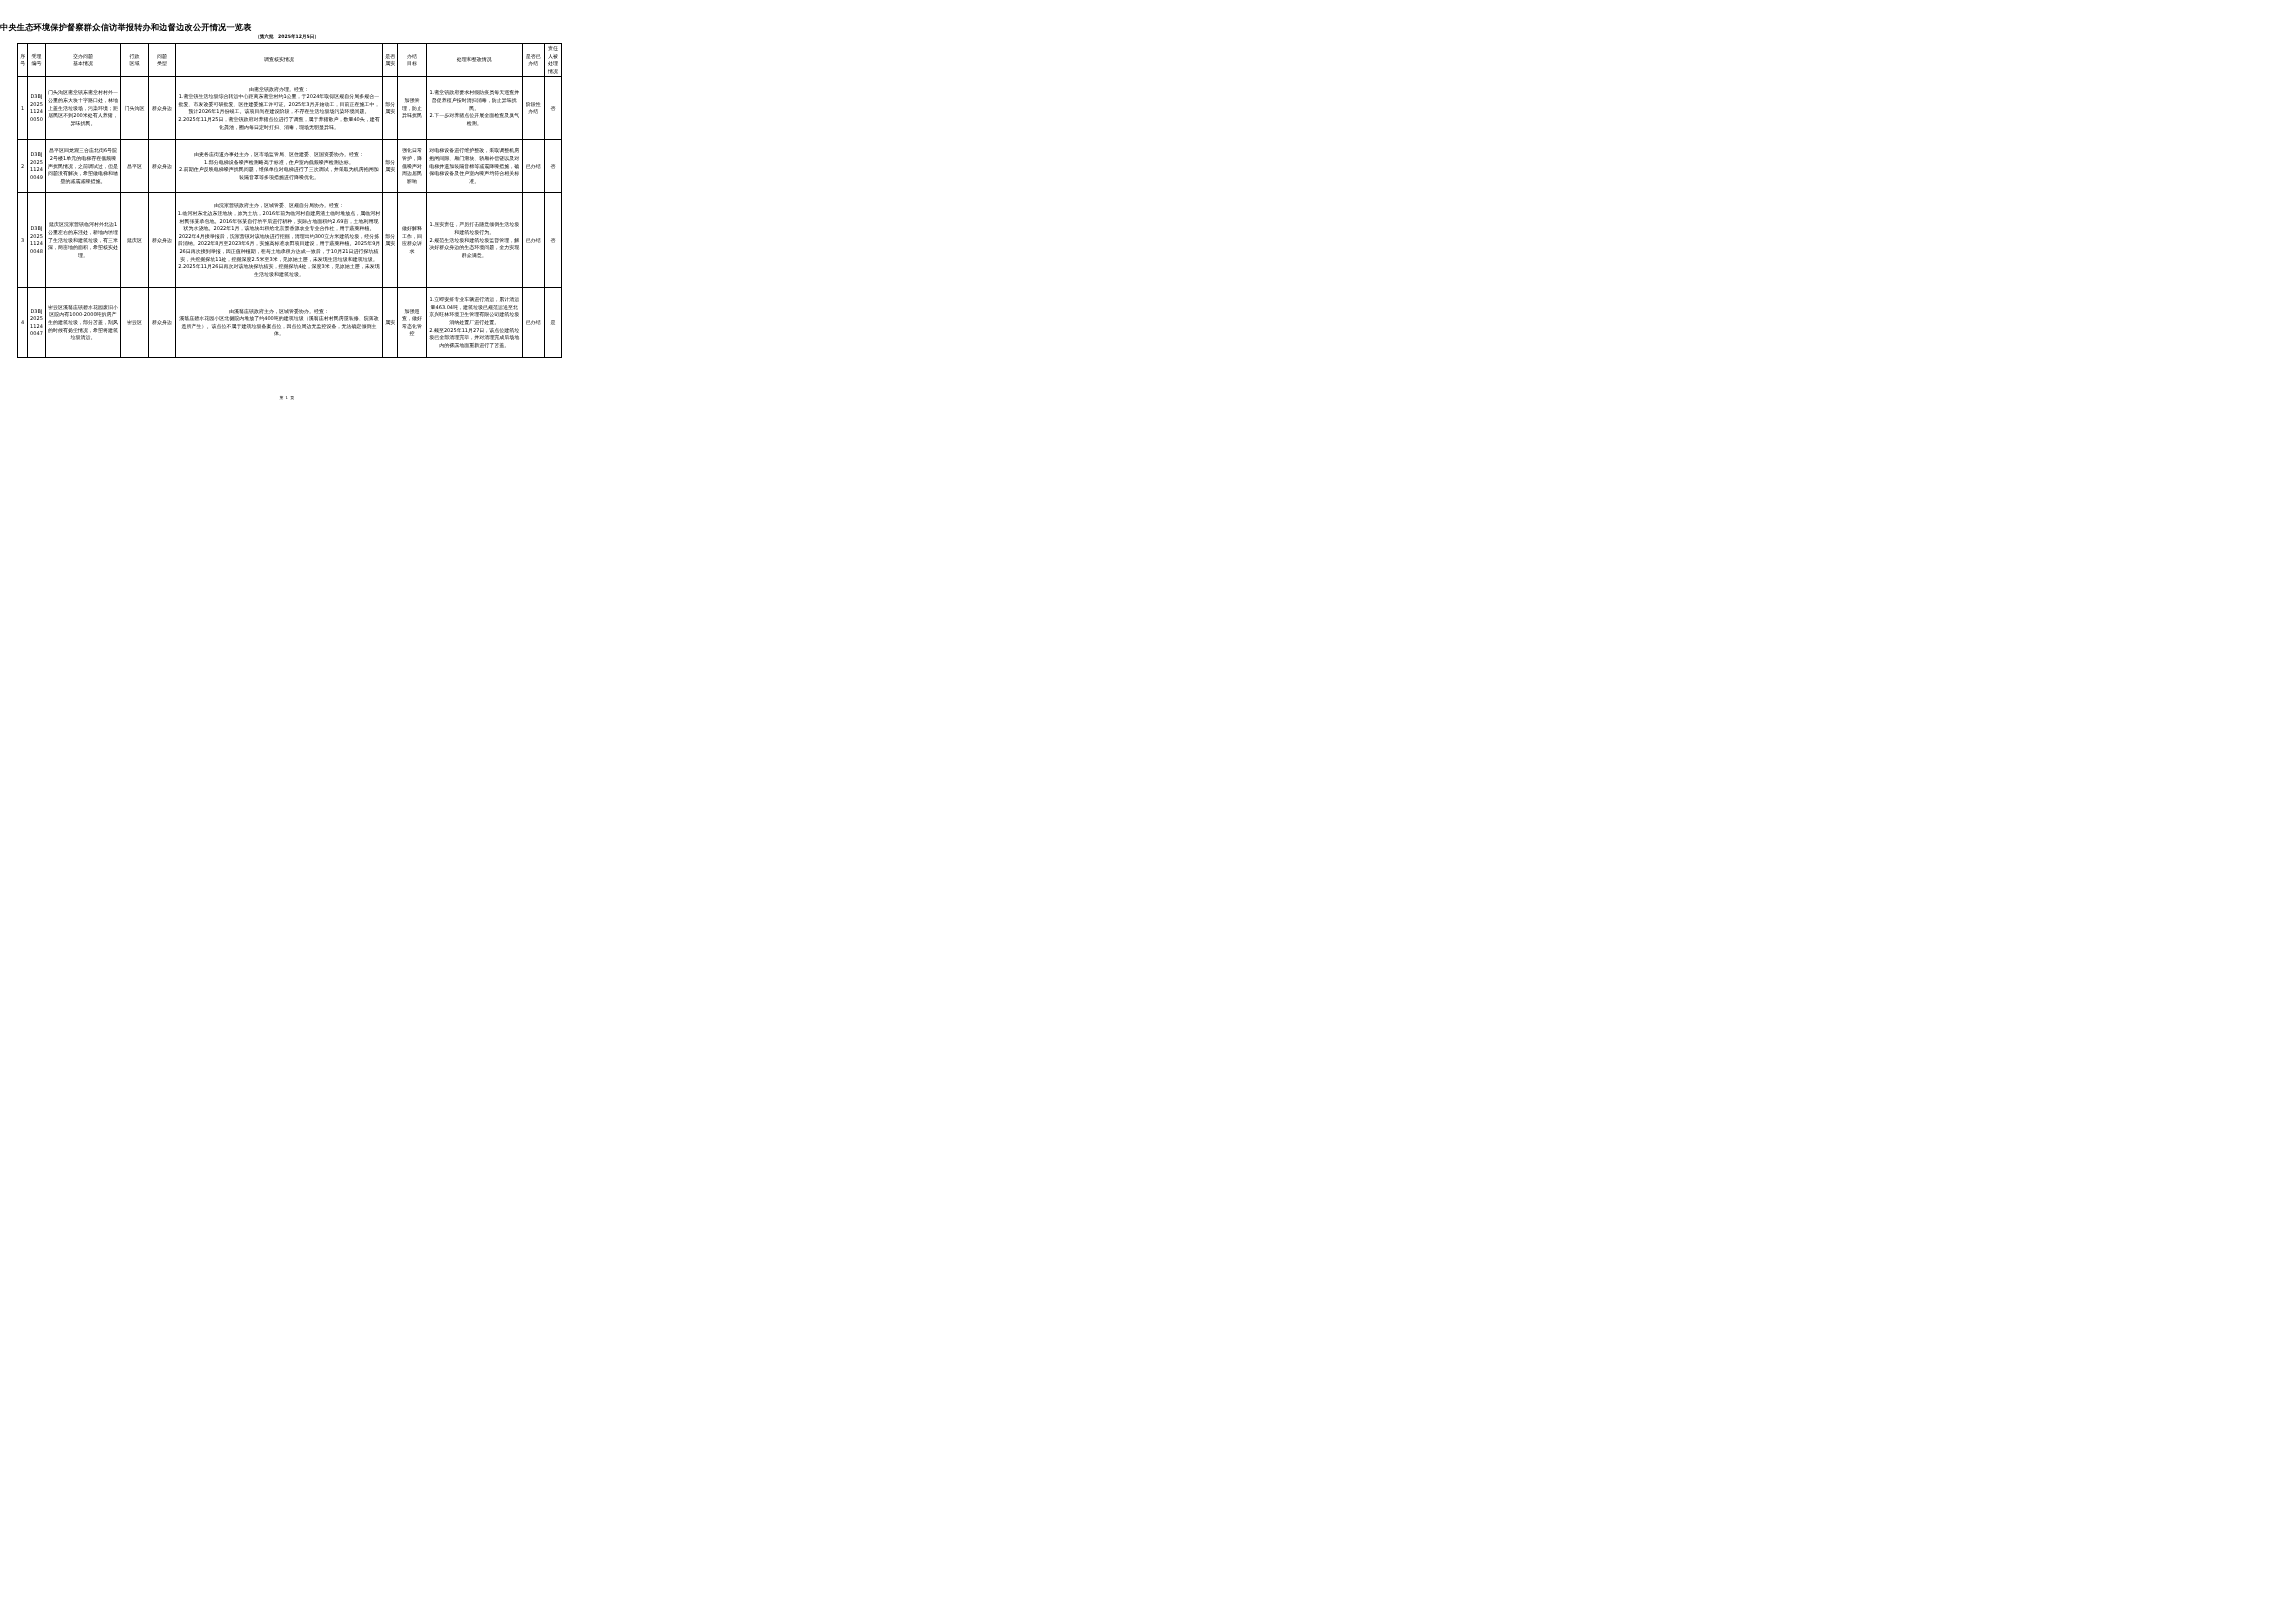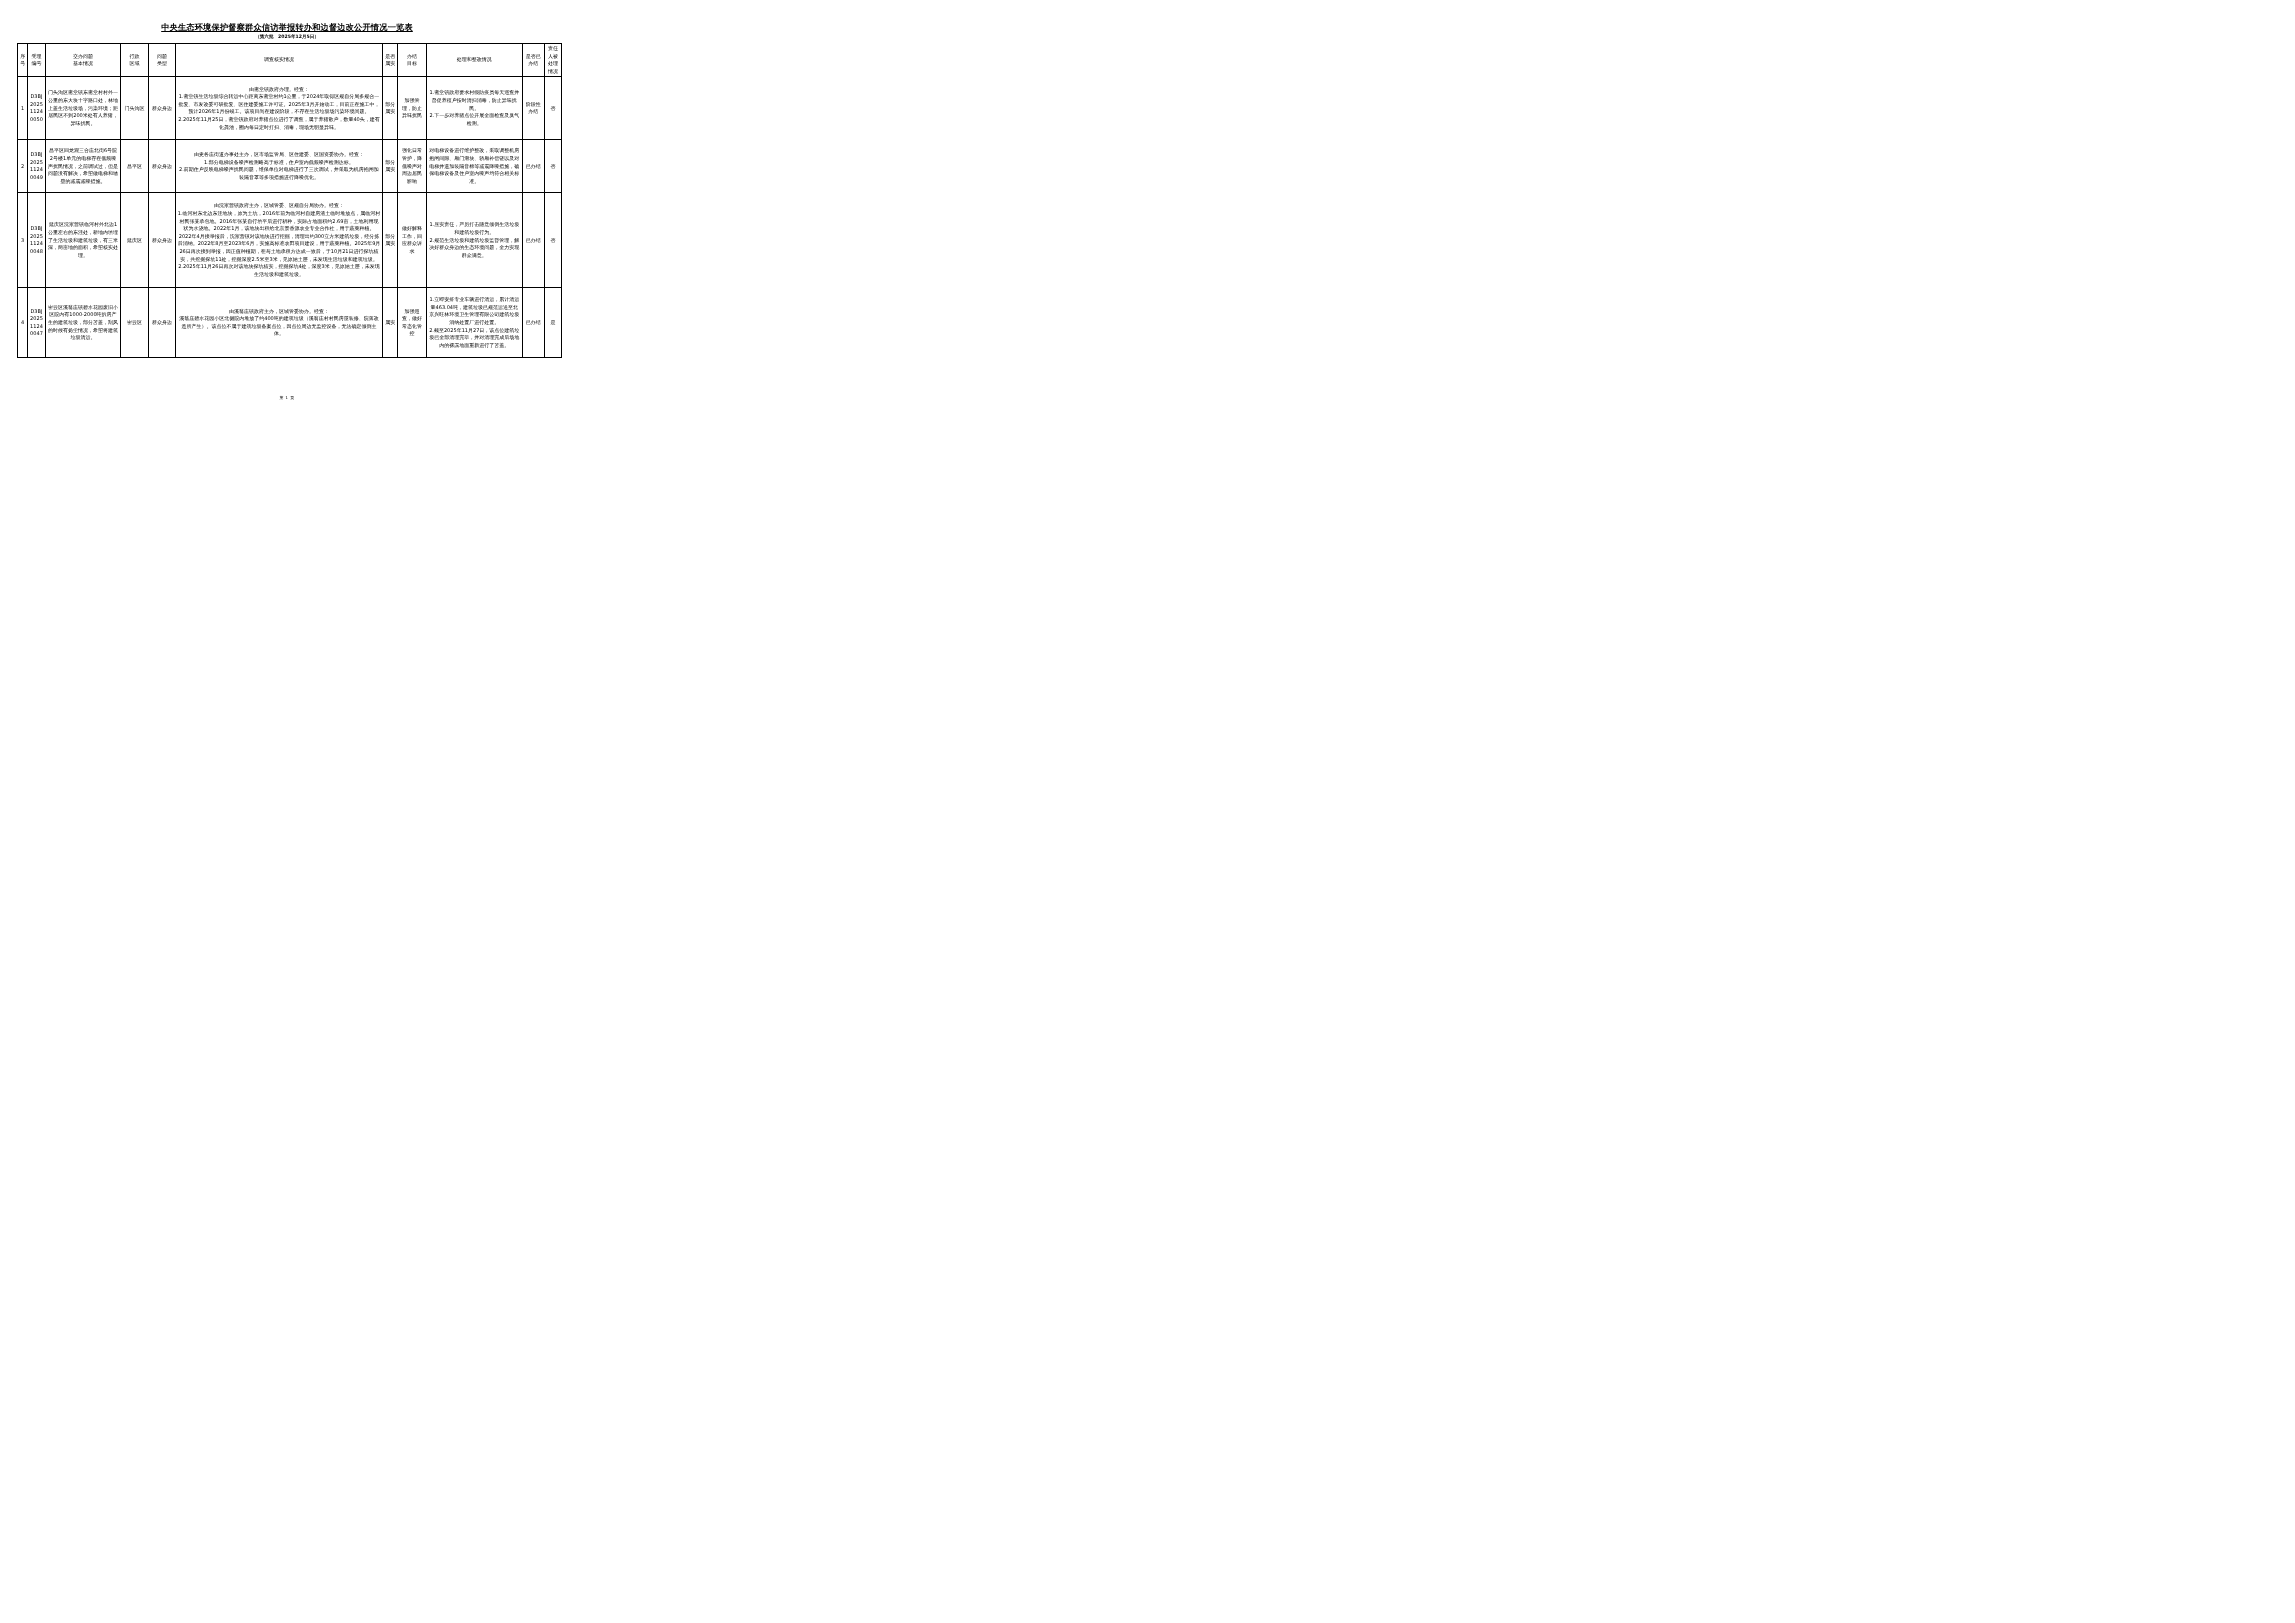--- a/index.html
+++ b/index.html
@@ -3,23 +3,23 @@
 <meta charset="utf-8">
 <style>
   html,body{margin:0;padding:0;background:#fff;}
   body{
     width:574px;height:406px;position:relative;
     font-family:"DejaVu Sans","Liberation Sans",sans-serif;
     color:#000;-webkit-font-smoothing:antialiased;
   }
   .doc-title{
     position:absolute;top:22px;left:0;width:100%;
-    text-align:center;font-size:8.2px;font-weight:bold;
+    font-size:8.2px;font-weight:bold;
     font-family:"DejaVu Sans","Liberation Sans",sans-serif;
-    letter-spacing:0.2px;white-space:nowrap;text-decoration:underline;
+    letter-spacing:0.2px;white-space:nowrap;
   }
   .doc-subtitle{
     position:absolute;top:34px;left:0;width:100%;
     text-align:center;font-size:4.6px;font-weight:bold;
   }
   table.report{
     position:absolute;top:43px;left:17.4px;width:544px;
     border-collapse:collapse;table-layout:fixed;
   }
   table.report th, table.report td{

